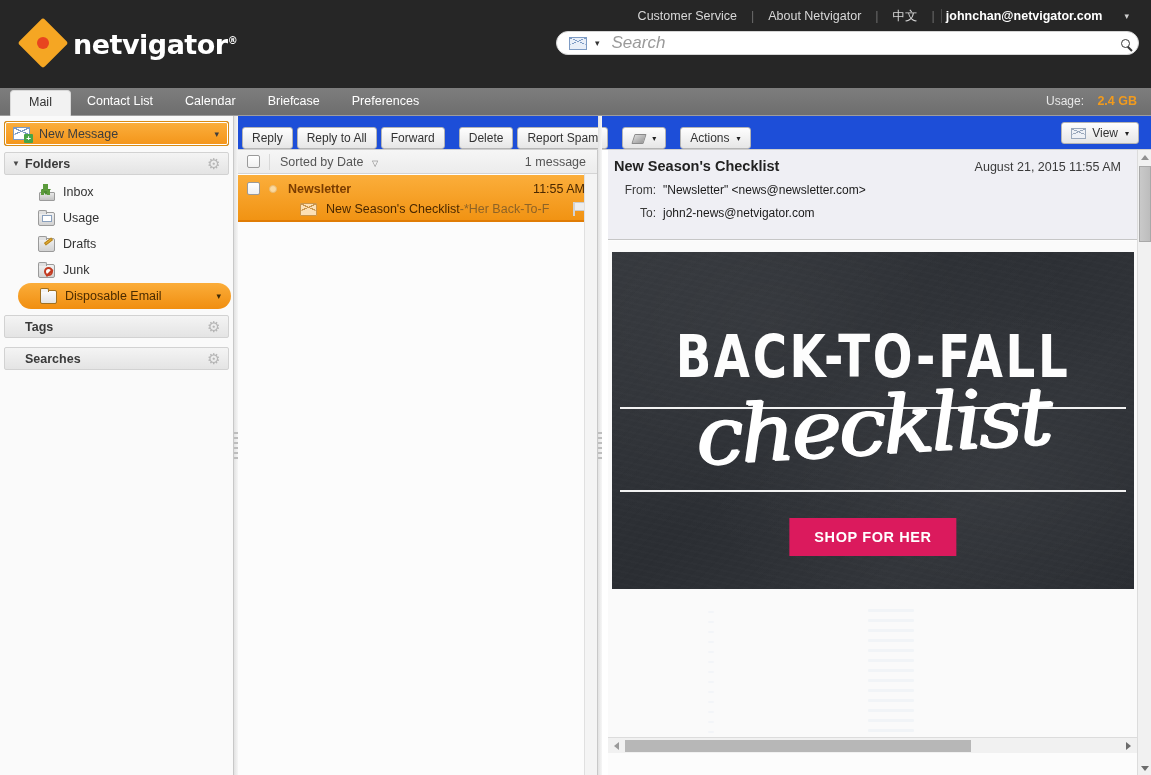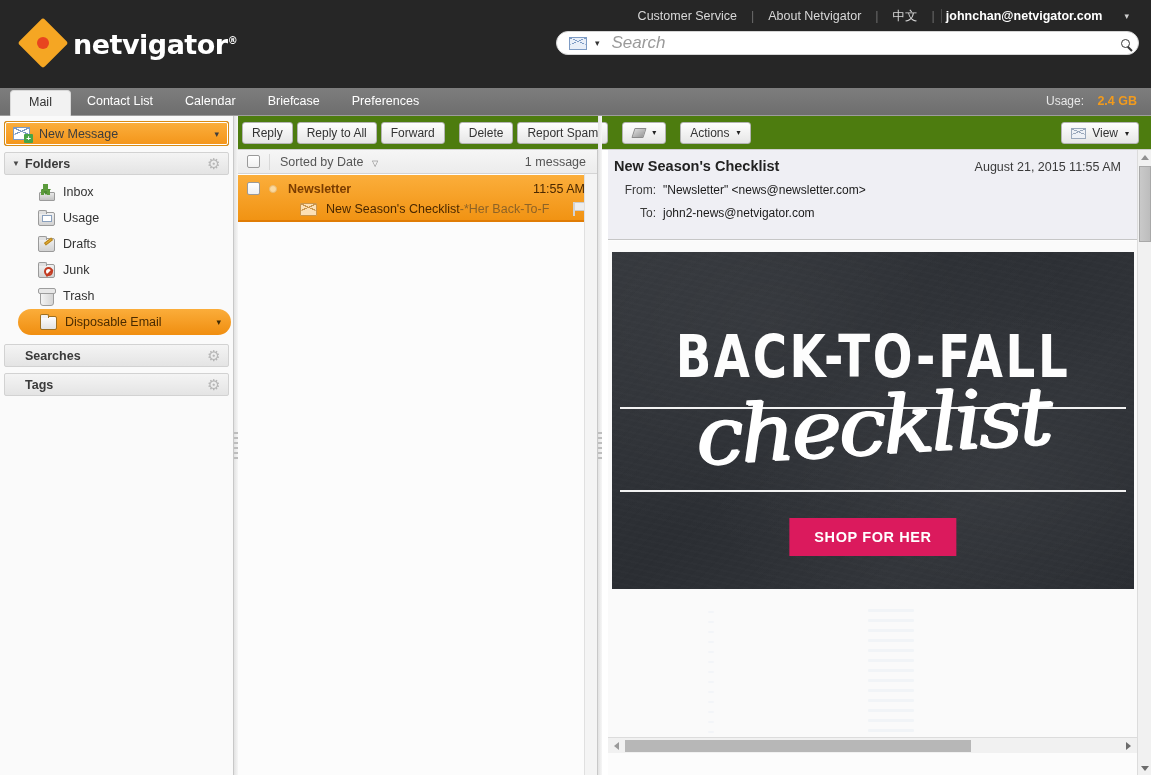--- a/index.html
+++ b/index.html
@@ -115,21 +115,21 @@
     margin-bottom: 0px; position: relative; top: 1px;
   }
   .usage {
     position: absolute; right: 14px; top: 6px; font-size: 12px; color: #e8e8e8;
   }
   .usage b { color: #F29B1D; font-size: 12.5px; margin-left: 10px; }
 
   
   .actionbar {
     position: absolute; top: 116px; left: 238px; width: 913px; height: 34px;
-    background: #4d7c0f; display: flex; align-items: center; padding-left: 4px;
+    background: #1d4ed8; display: flex; align-items: flex-end; padding-left: 4px;
     border-bottom: 1px solid #cfcfcf;
   }
   .btn {
     height: 22px; background: linear-gradient(to bottom,#fefefe,#e6e6e6);
     border: 1px solid #b4b4b4; border-radius: 3px; font-size: 12px; color: #333;
     padding: 0 9px; margin-right: 4px; cursor: pointer; display: flex;
     align-items: center; font-family: "Liberation Sans", sans-serif;
     white-space: nowrap;
   }
   .btn.gap { margin-left: 10px; }
@@ -498,40 +498,36 @@
             <span class="badge"></span>
           </span>
         <span class="flabel">Drafts</span>
       </div>
       <div class="frow">
         <span class="ficon ic-folder ic-junk">
             <span class="badge"></span>
           </span>
         <span class="flabel">Junk</span>
       </div>
-      <div class="frow">
-        <span class="ficon ic-trash"></span>
-        <span class="flabel">Trash</span>
-      </div>
       <div class="frow sel">
         <span class="ficon ic-disp"></span>
         <span class="flabel">Disposable Email</span>
         <span class="fcaret">▾</span>
       </div>
     </div>
 
+    <div class="sect-head" style="margin-top:6px">
+      <span class="tri"></span>
+      <span class="sh-label">Tags</span>
+      <span class="gear"></span>
+    </div>
+
     <div class="sect-head" style="margin-top:9px">
       <span class="tri"></span>
       <span class="sh-label">Searches</span>
-      <span class="gear"></span>
-    </div>
-
-    <div class="sect-head" style="margin-top:6px">
-      <span class="tri"></span>
-      <span class="sh-label">Tags</span>
       <span class="gear"></span>
     </div>
   </div>
 
   <div class="splitter-v" style="left:234px">
     <div class="splitter-grip"></div>
   </div>
 
   <div class="actionbar">
     <div class="btn">Reply</div>

